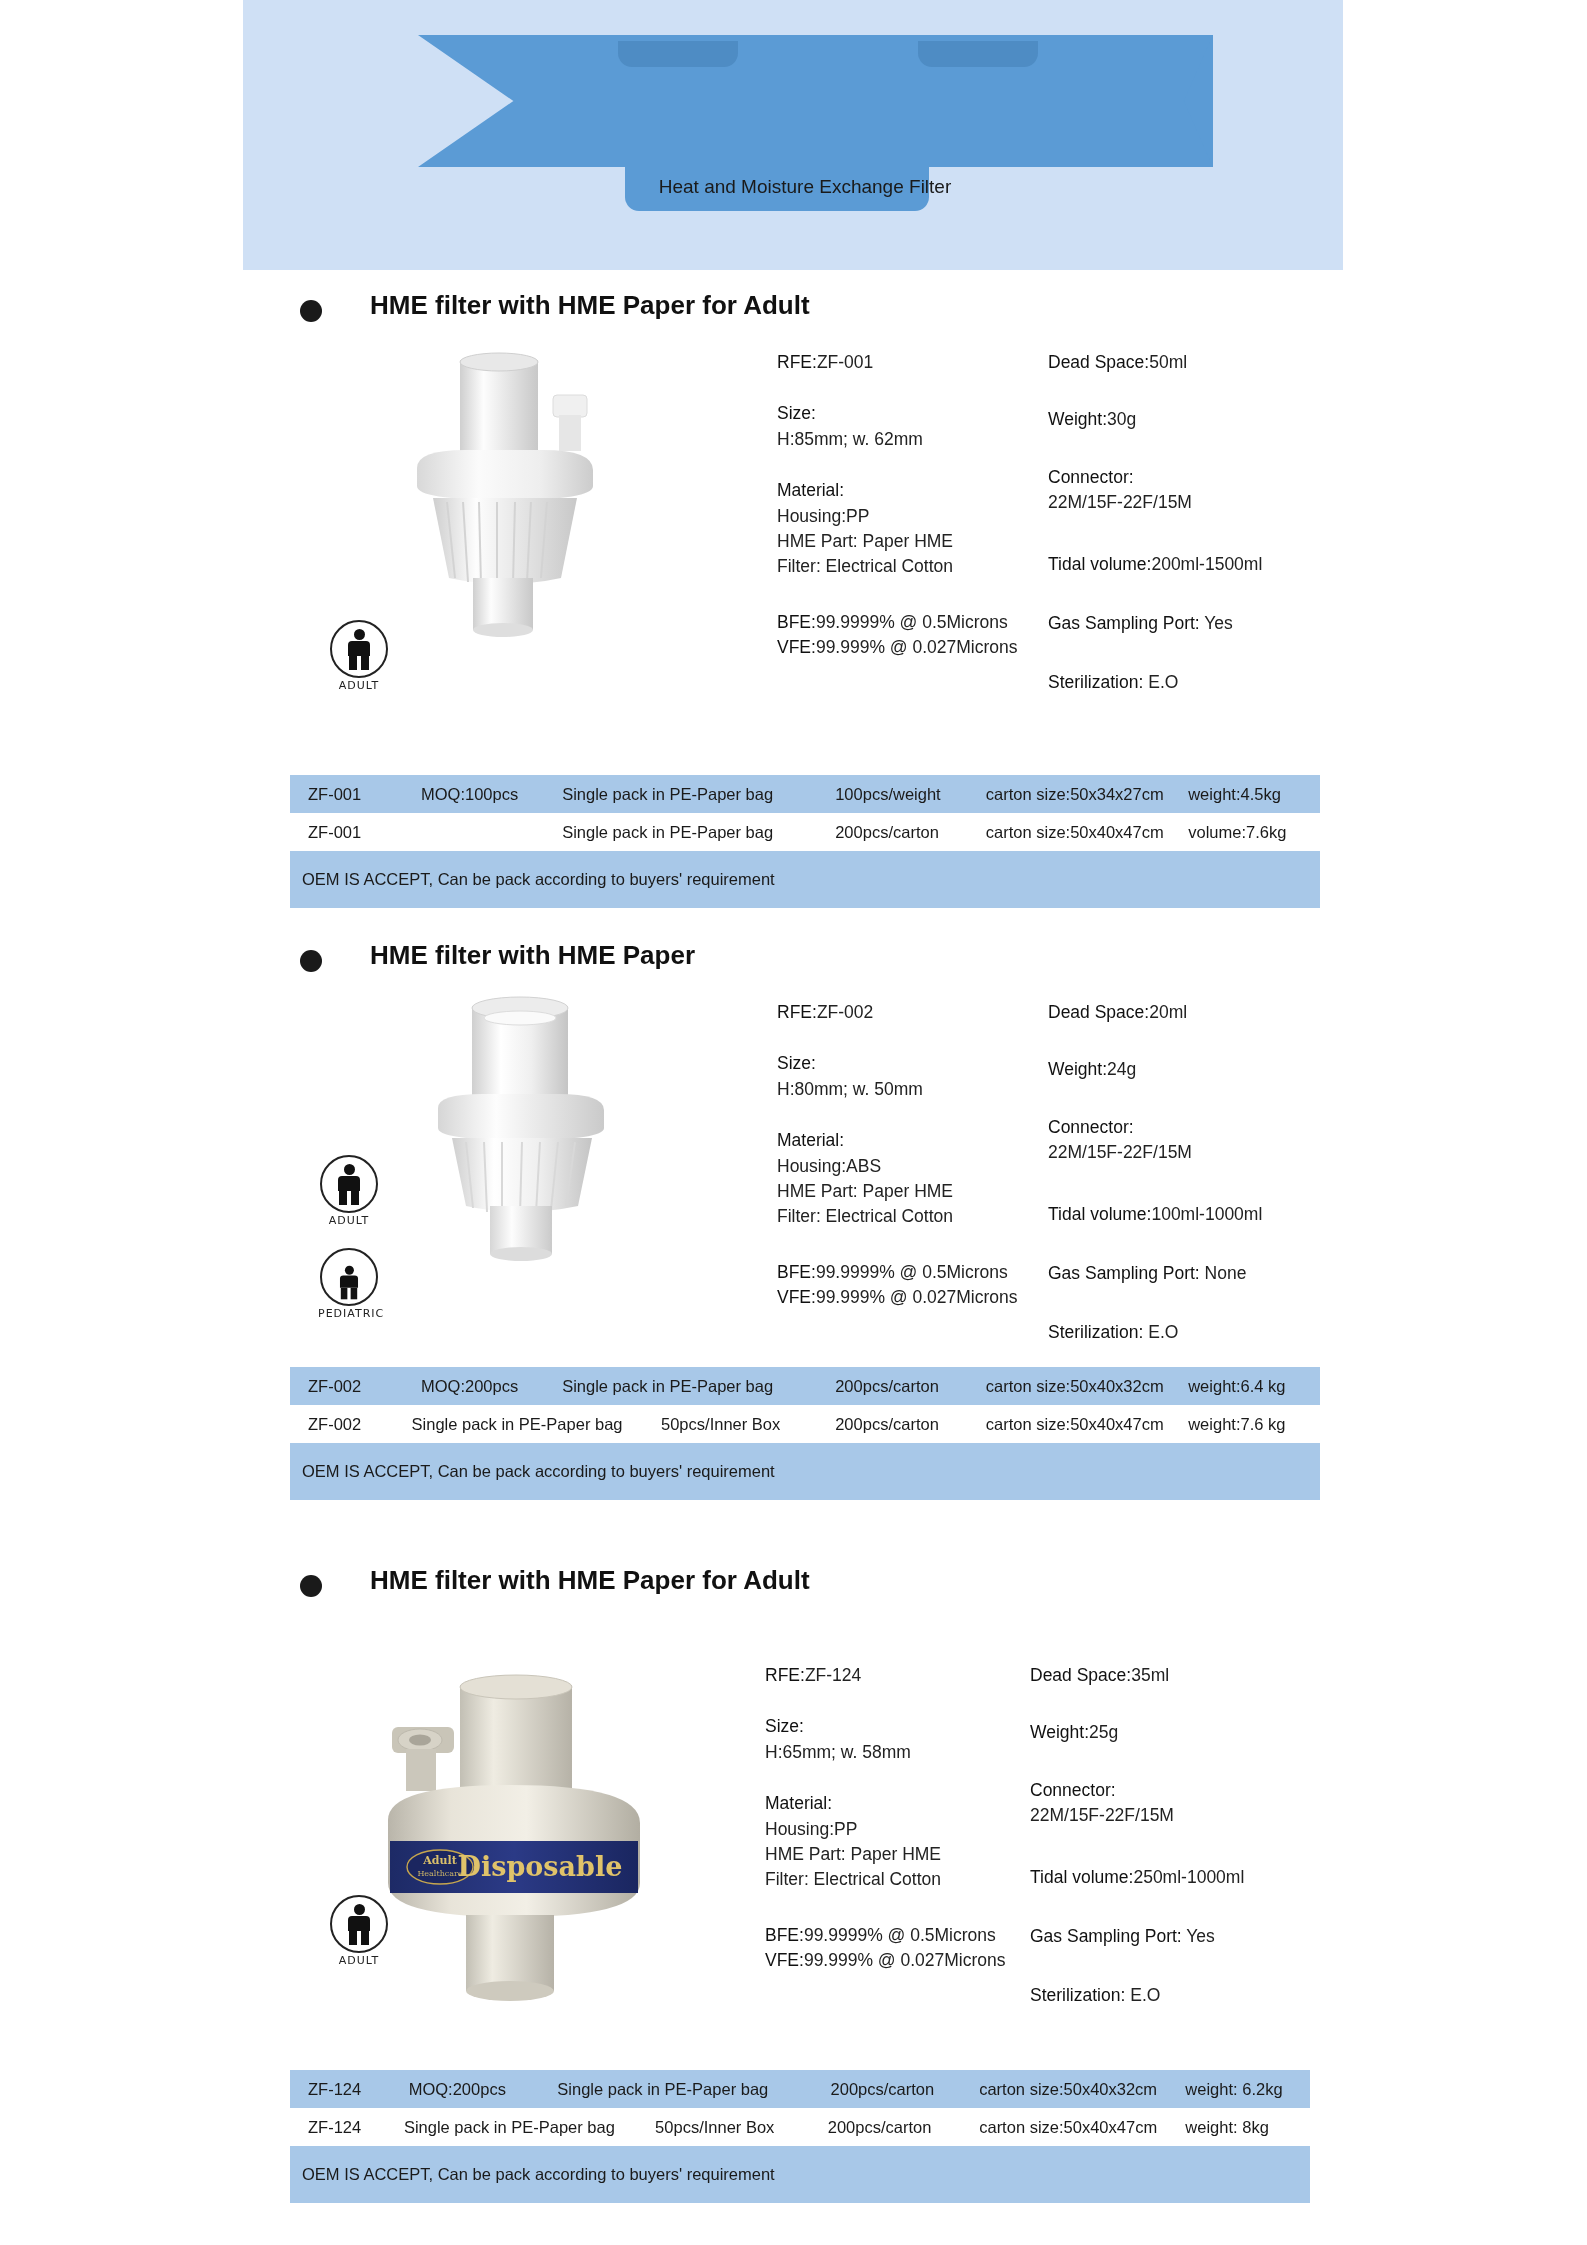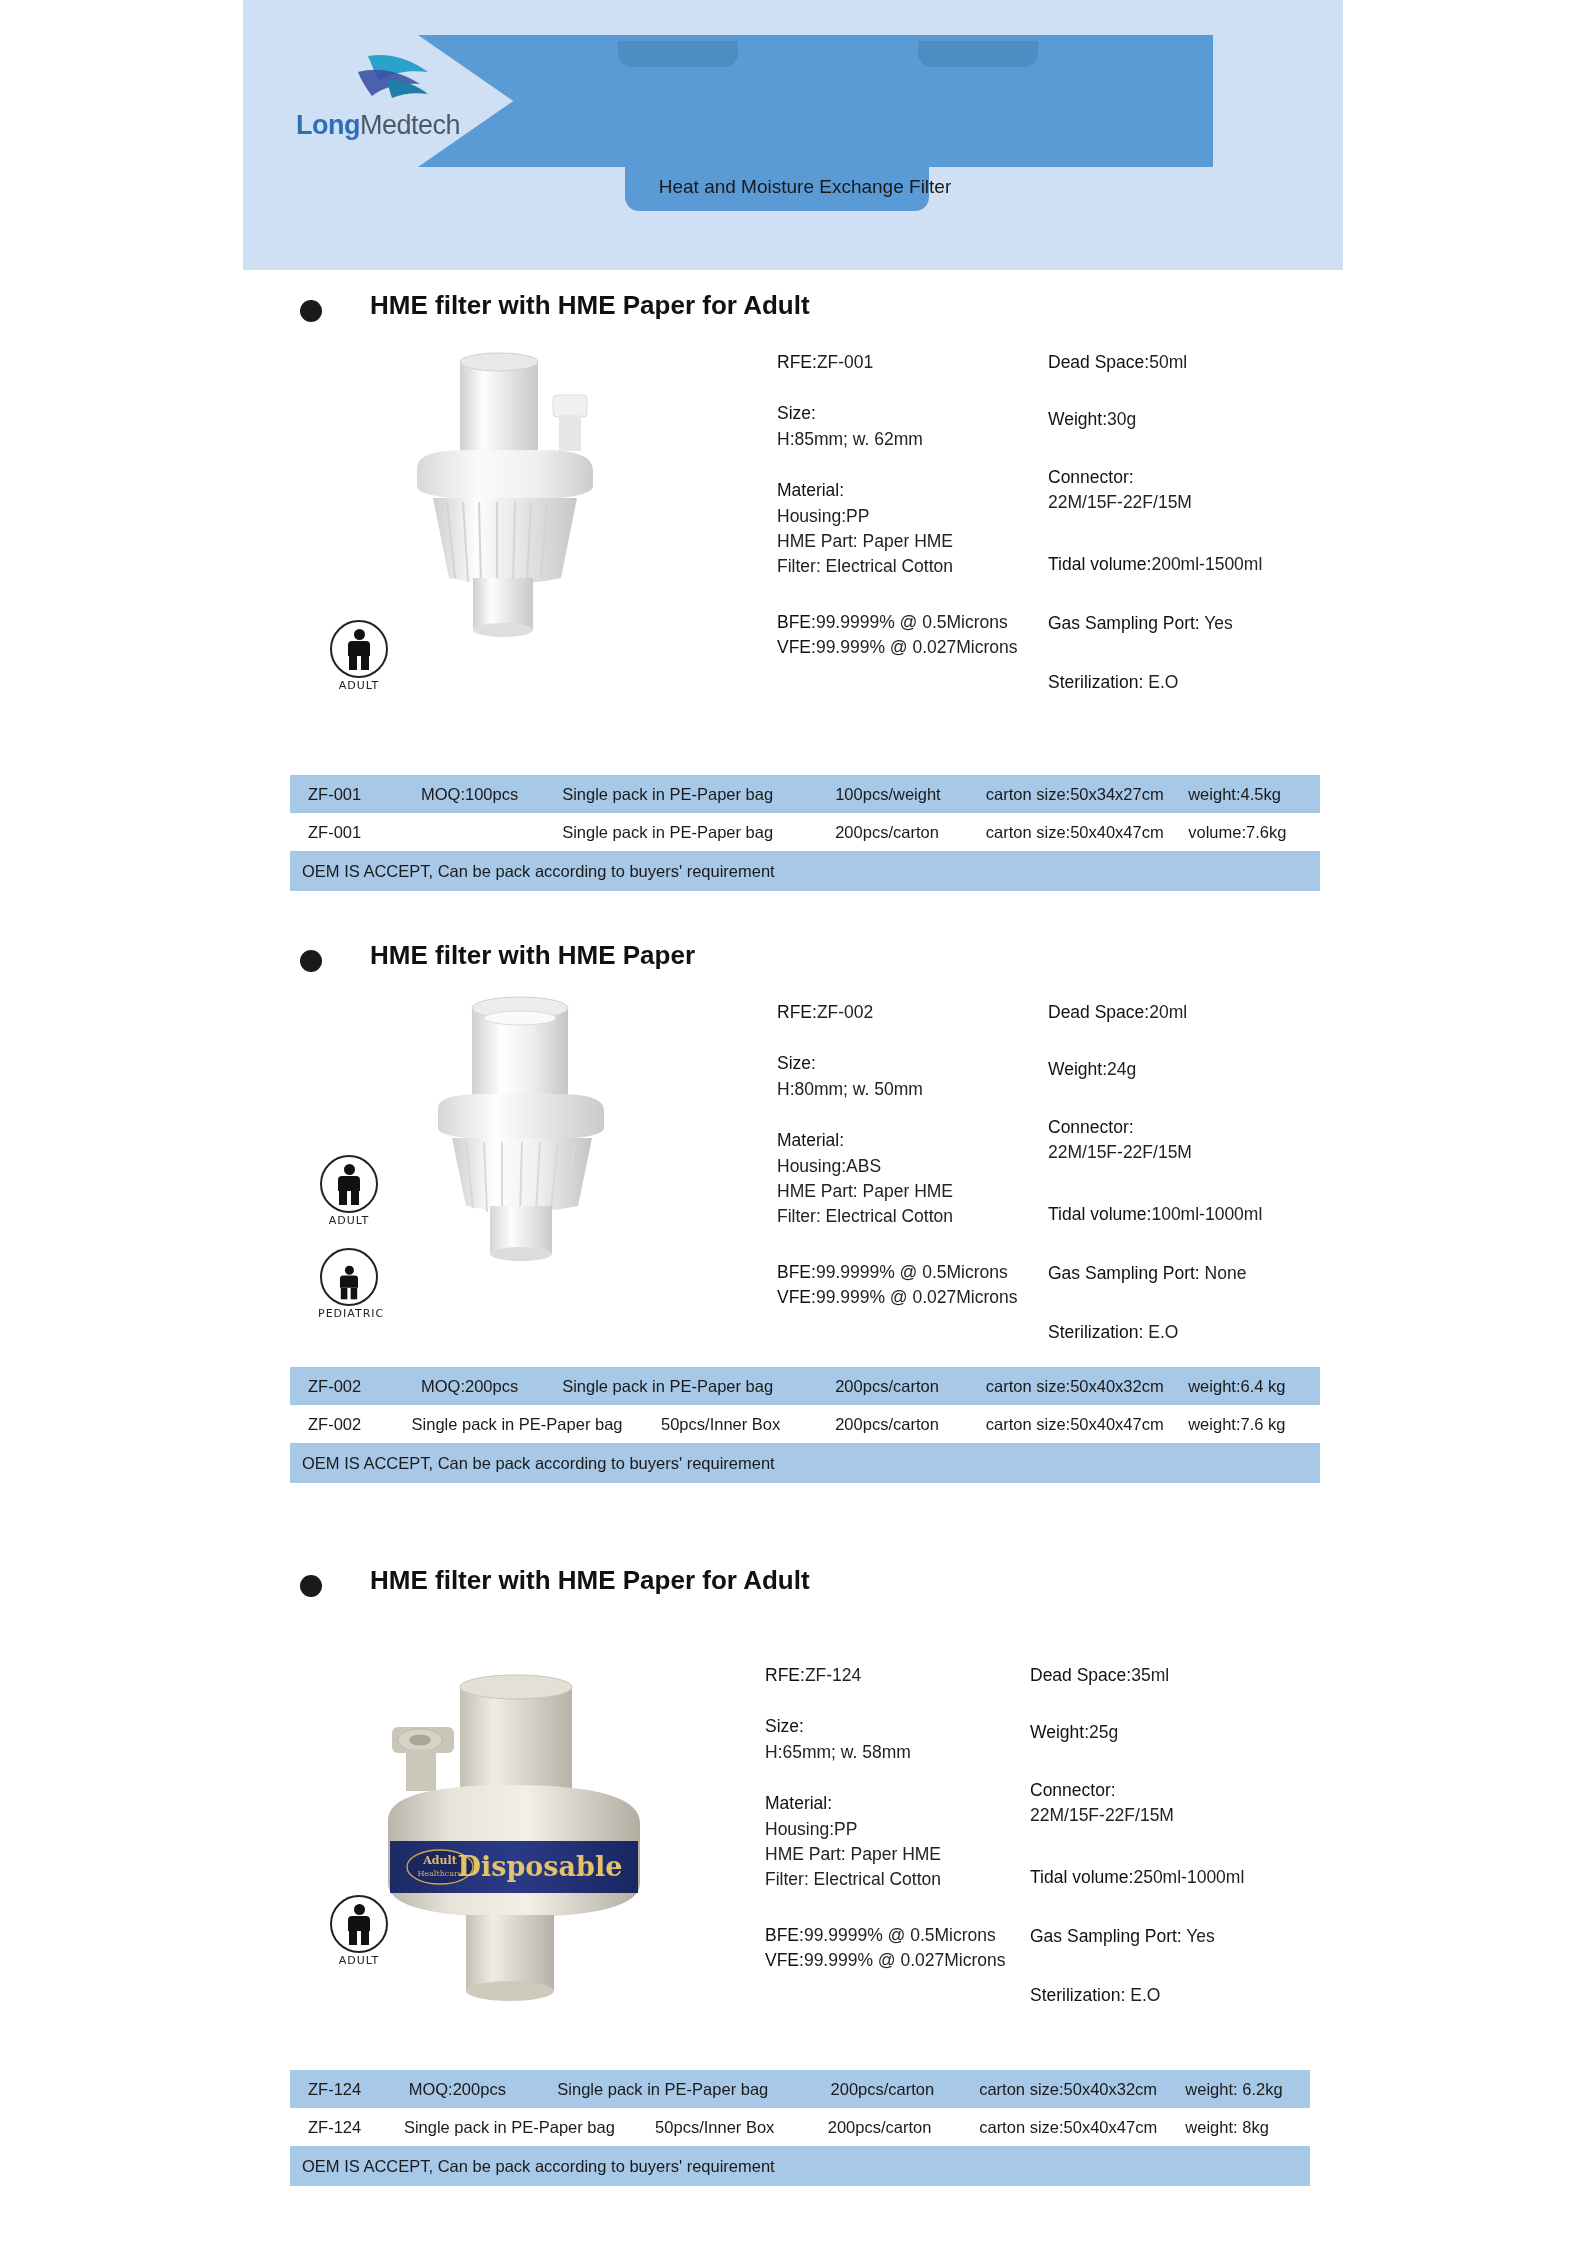--- a/index.html
+++ b/index.html
@@ -202,39 +202,29 @@
   .prow {
     display: flex;
     align-items: center;
     font-size: 16.5px;
     color: #1a1a1a;
     height: 38px;
     white-space: nowrap;
   }
   .prow.shaded { background: #a8c8e8; }
   .prow.plain { background: #ffffff; }
-  .prow.oem { background: #a8c8e8; height: 40px; }
+  .prow.oem { background: #a8c8e8; height: 57px; }
   .pcell { overflow: hidden; text-overflow: ellipsis; }
   .oem-text { padding-left: 12px; }
 </style>
 </head>
 <body>
 
 <div class="header">
 
-  <div class="logo-wrap">
-    <svg class="logo-mark" viewBox="0 0 110 62">
-      <path d="M40 6 C62 2, 84 10, 100 22 C82 20, 66 22, 52 30 C46 22, 43 13, 40 6 Z" fill="#29a3c9"></path>
-      <path d="M30 22 C52 16, 74 22, 92 34 C72 33, 56 37, 44 46 C38 38, 33 30, 30 22 Z" fill="#3a4fa0" opacity="0.88"></path>
-      <path d="M60 30 C76 30, 90 36, 100 44 C86 42, 74 44, 64 48 C62 42, 60 36, 60 30 Z" fill="#1d7fa8"></path>
-    </svg>
-    <div class="logo-text">
-      <span class="long">Long</span><span class="medtech">Medtech</span>
-    </div>
-  </div>
 
   <div class="ribbon">
     <div class="ribbon-main"></div>
     <div class="ribbon-right-tail"></div>
     <div class="ribbon-notch-l"></div>
     <div class="ribbon-notch-r"></div>
     <div class="ribbon-sub-plate">
       <div class="ribbon-subtitle">Heat and Moisture Exchange Filter</div>
     </div>
   </div>

